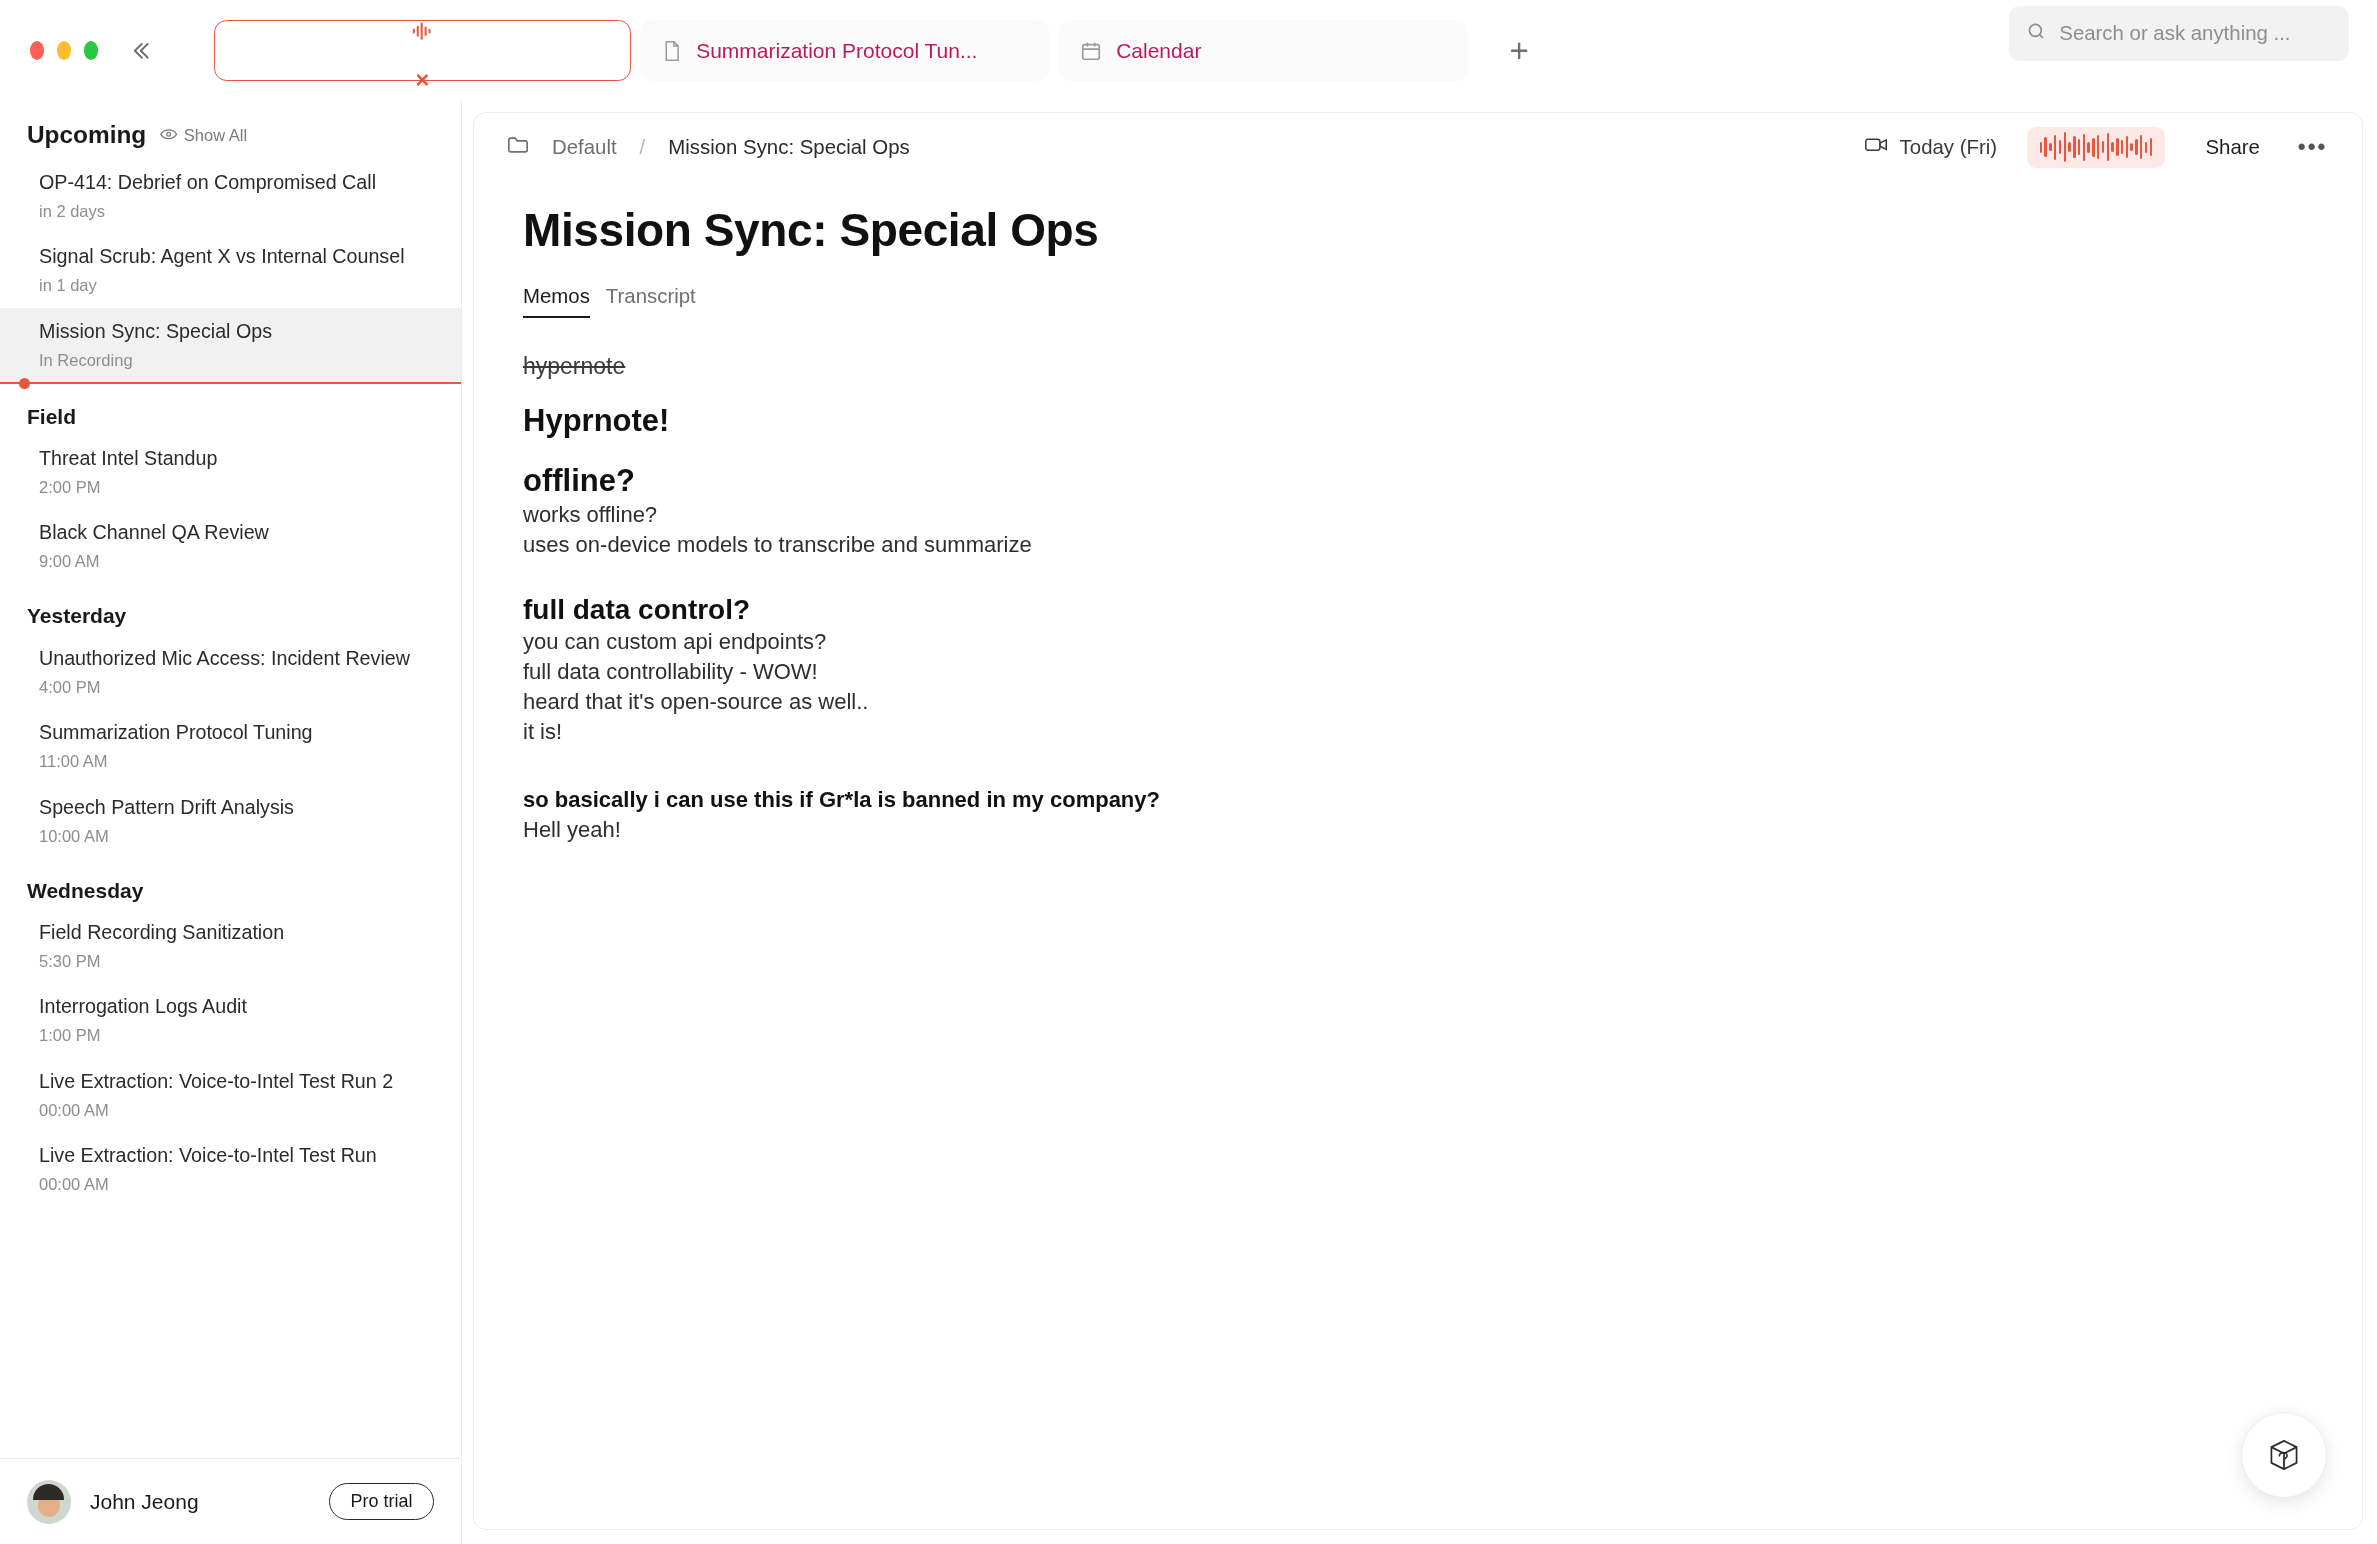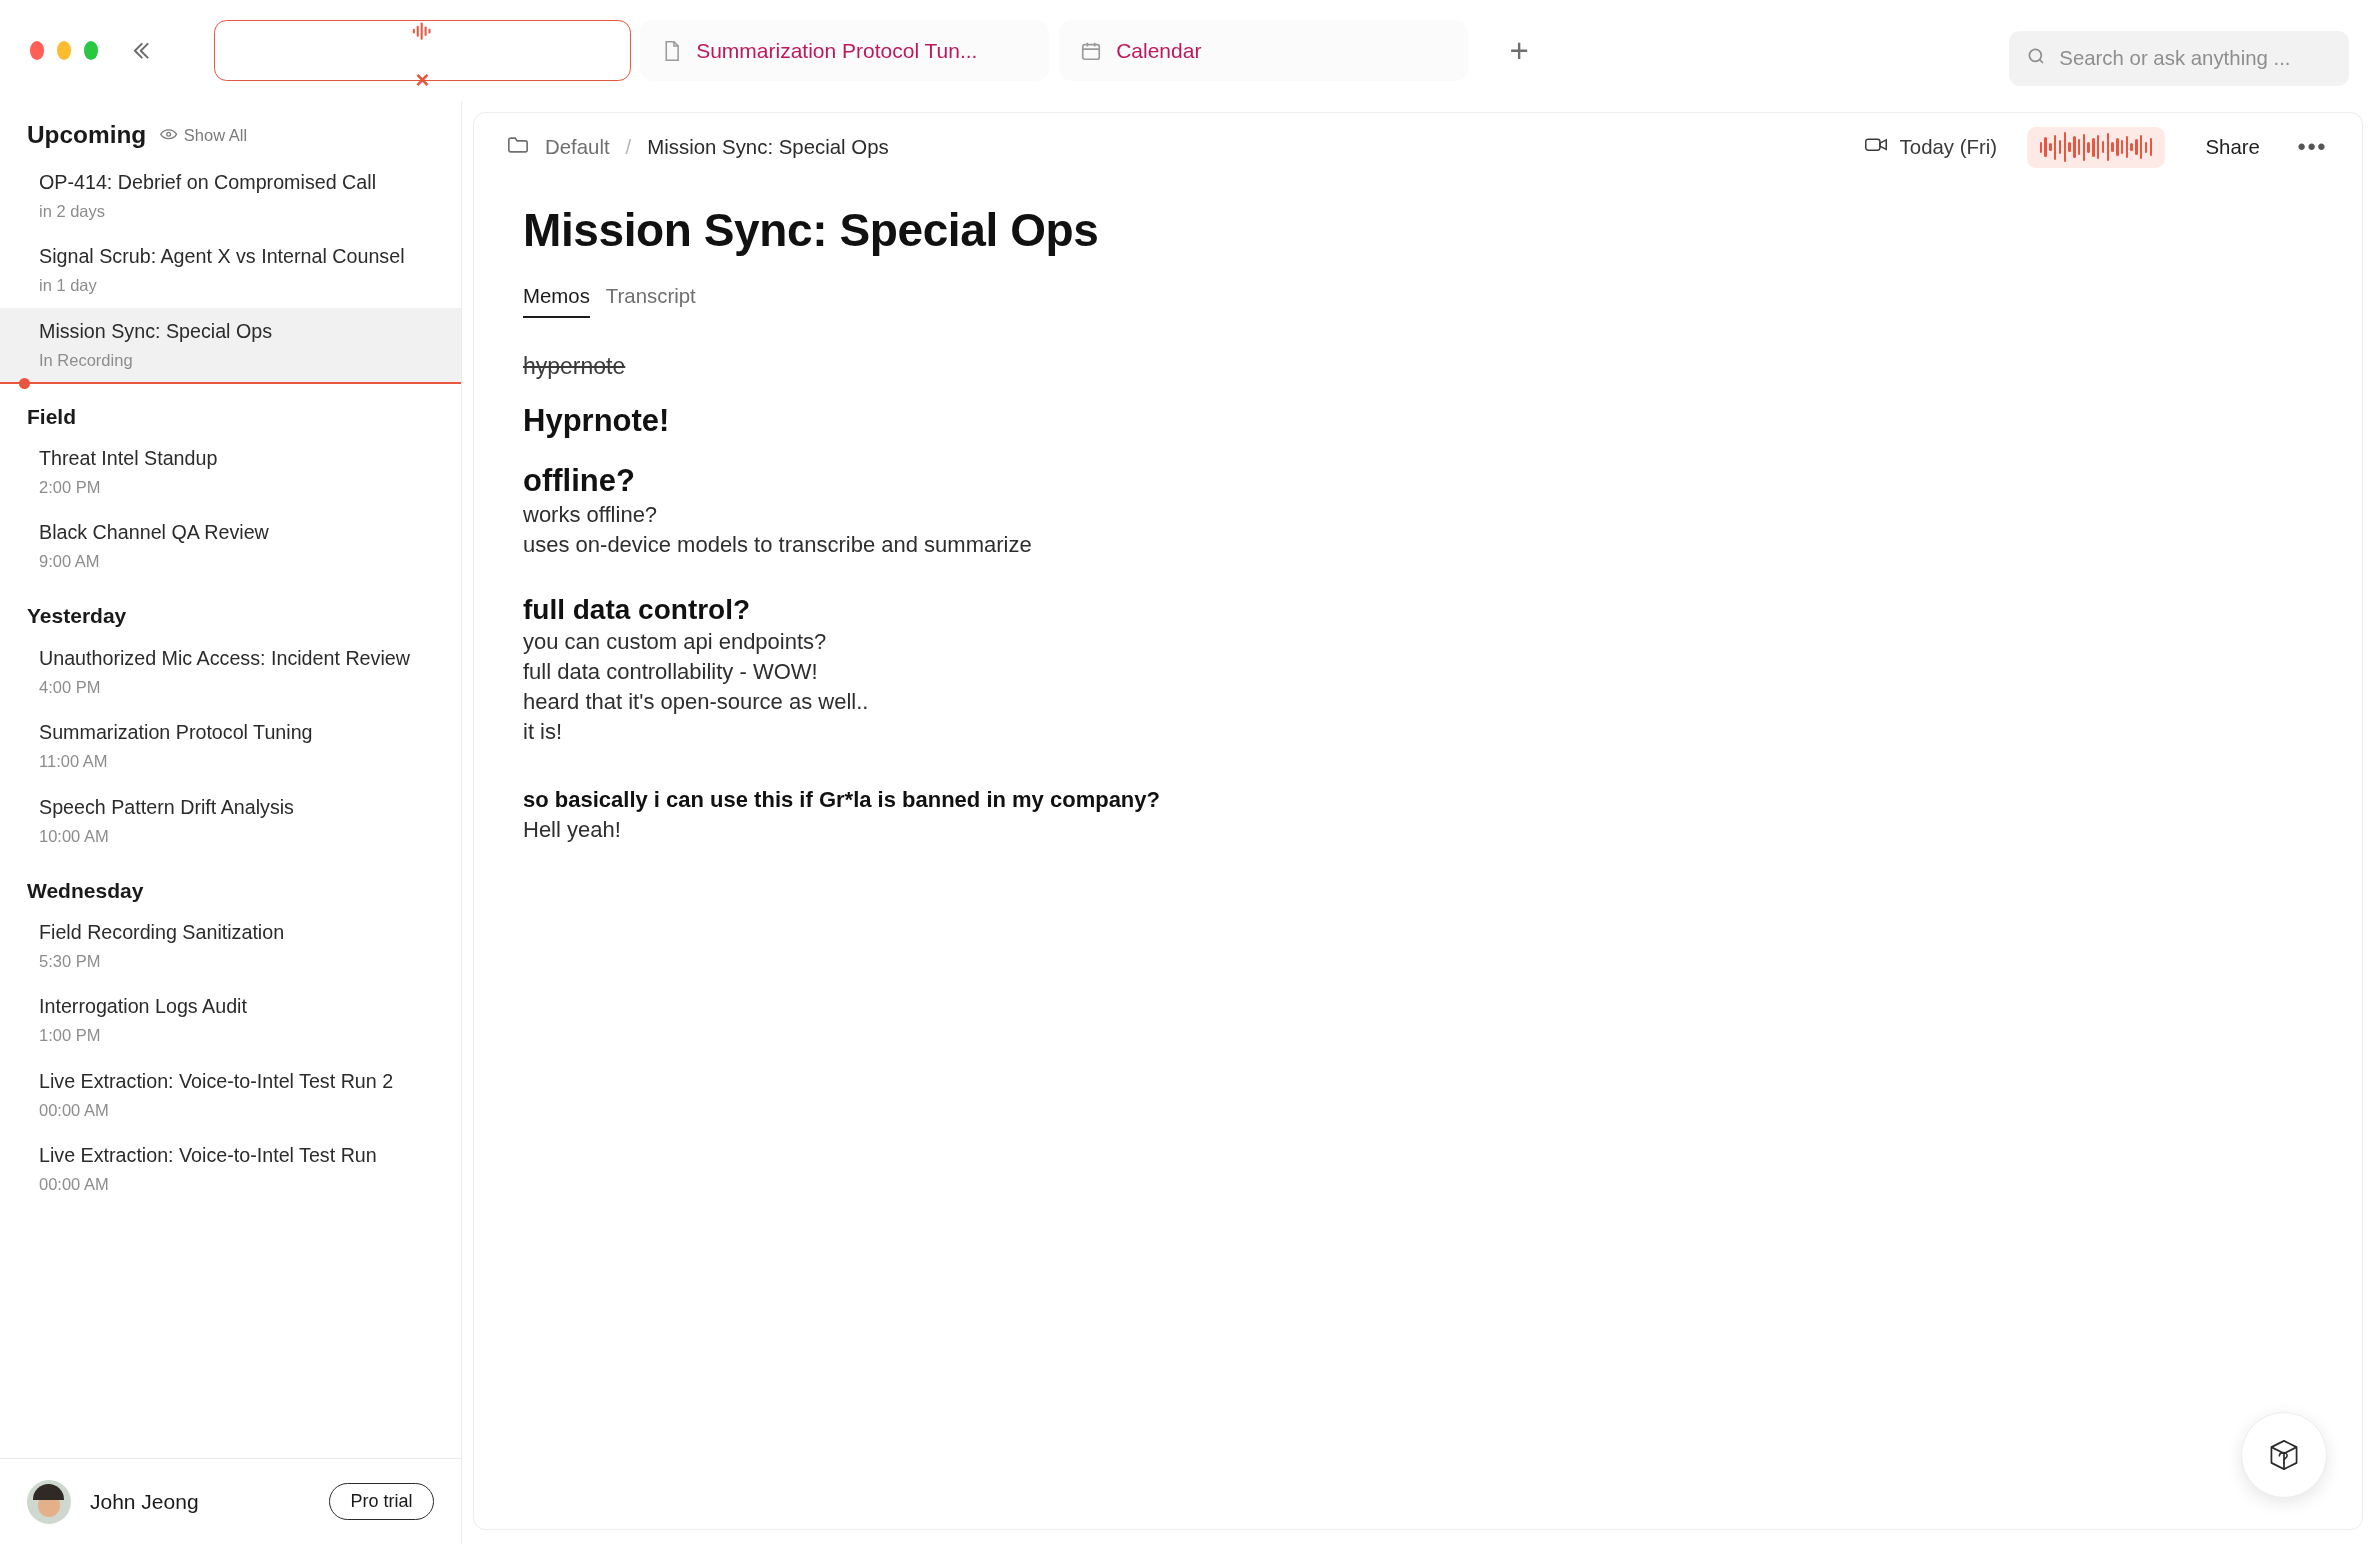--- a/index.html
+++ b/index.html
@@ -89,21 +89,21 @@
     display: flex; align-items: center; justify-content: center;
     font-size: 33px; color: #6f6f6f;
     font-weight: 300;
     margin-left: 19px;
     border-radius: 9.4px;
   }
 
   .search-box {
     position: absolute;
     right: 28px;
-    top: 31px;
+    top: 6px;
     width: 340px;
     height: 55px;
     background: #f2f2f2;
     border-radius: 11px;
     display: flex;
     align-items: center;
     gap: 12.6px;
     padding: 0 17.3px;
     color: #8e8e8e;
     font-size: 20.4px;
@@ -241,21 +241,21 @@
   .main-top {
     height: 68px;
     display: flex;
     align-items: center;
     padding: 0 27px 0 33px;
     gap: 14px;
   }
   .crumb {
     display: flex;
     align-items: center;
-    gap: 16px;
+    gap: 23px;
     font-size: 20.4px;
     color: #6f6f6f;
   }
   .crumb .sep { color: #b5b5b5; }
   .crumb .cur { color: #2b2b2b; }
   .spacer { flex: 1; }
   .today-chip {
     display: flex; align-items: center; gap: 11px;
     font-size: 20.4px; color: #3a3a3a;
     padding: 6.3px 7.9px;

